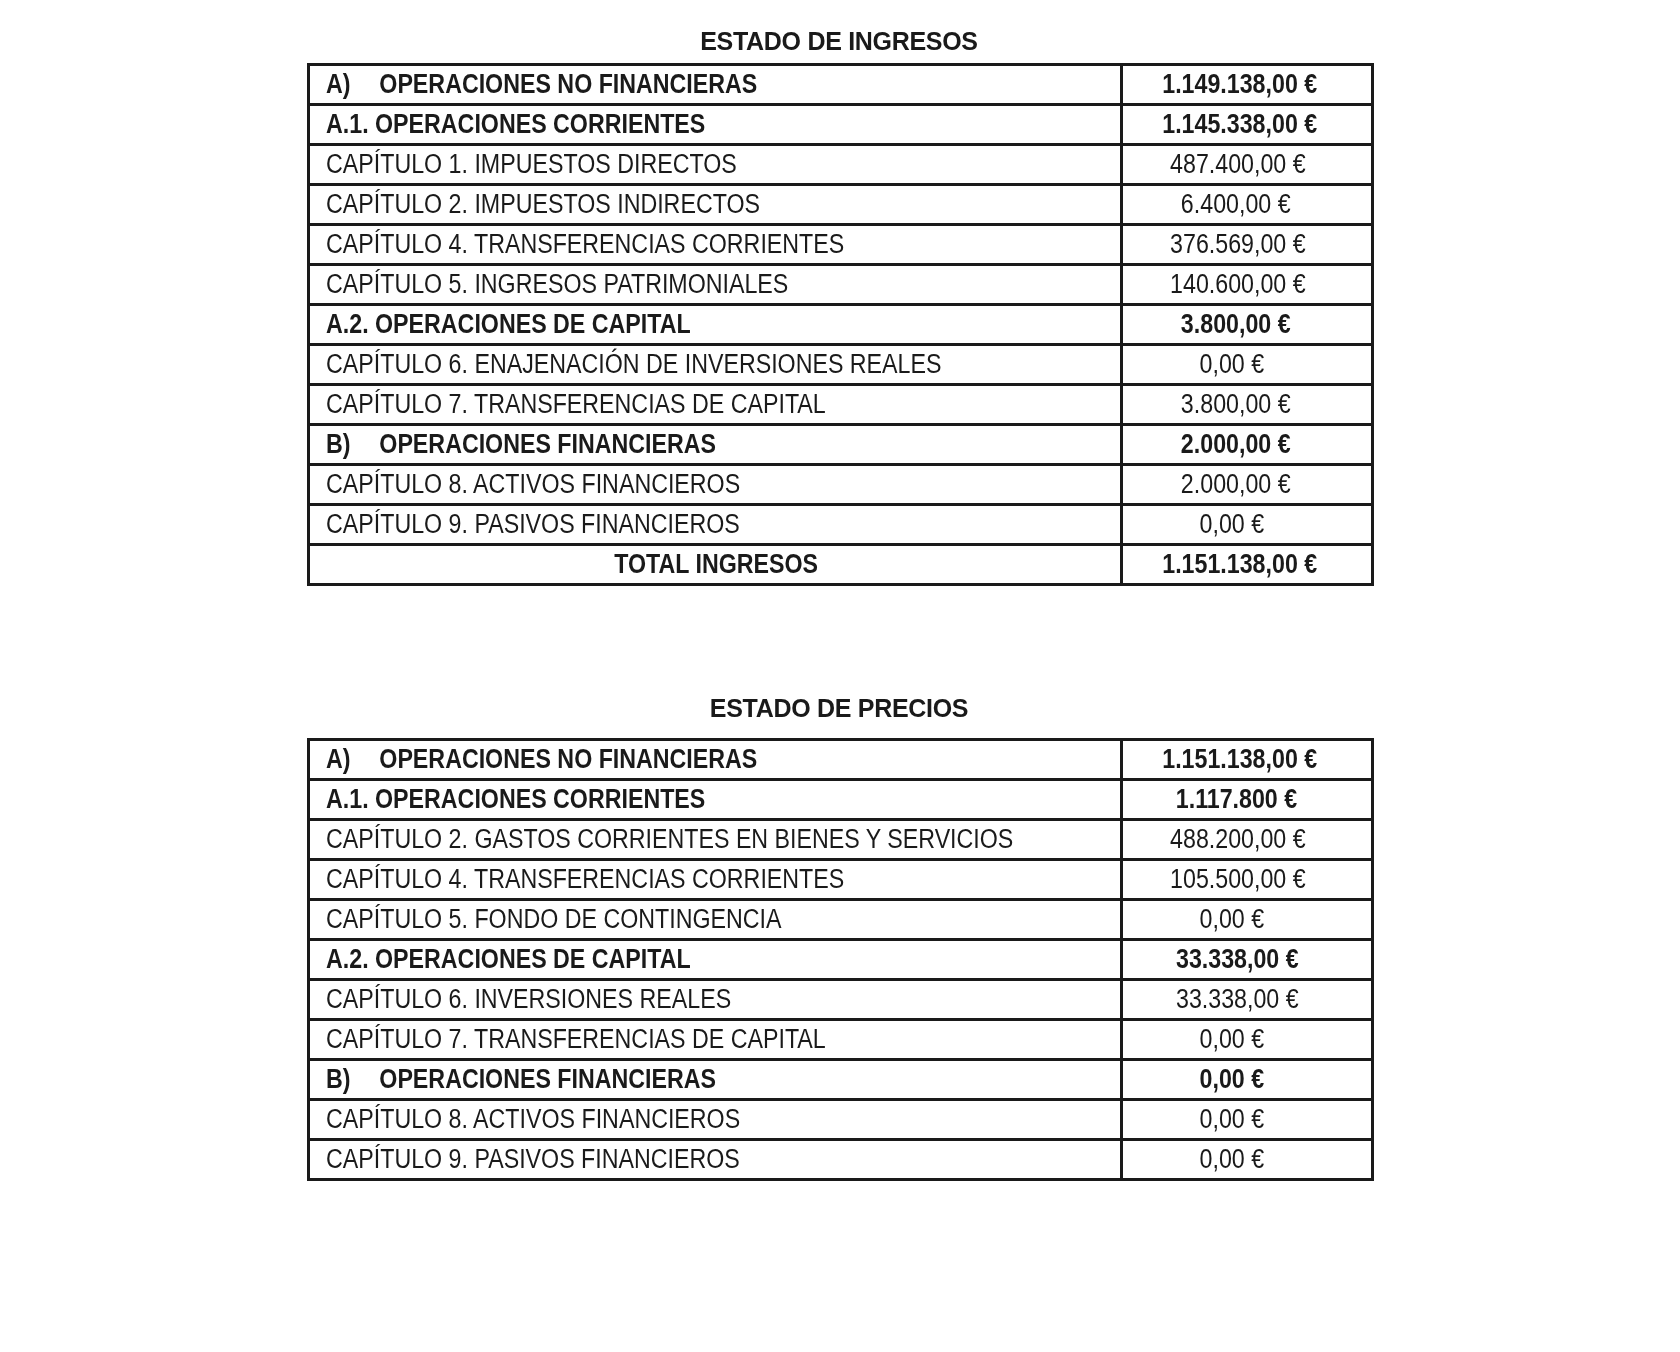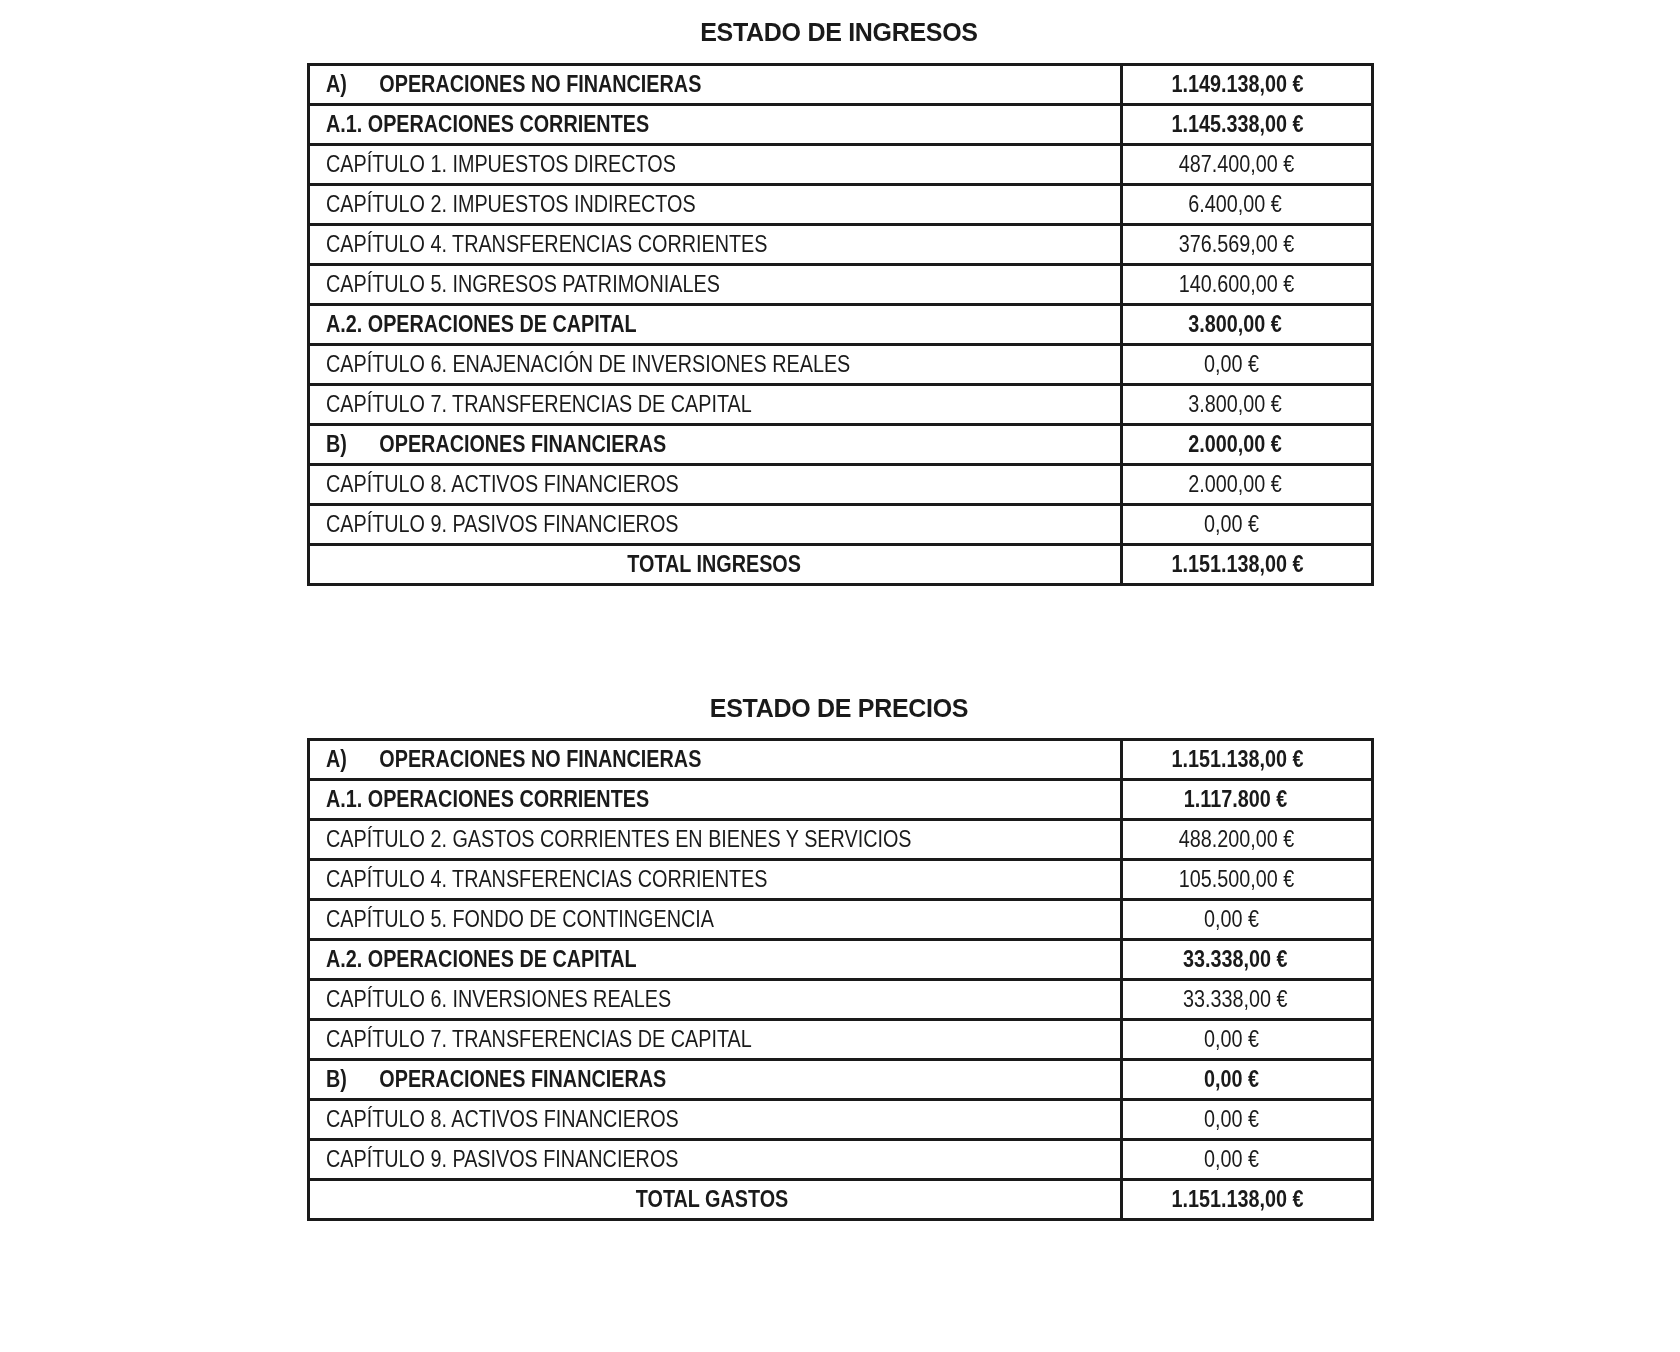--- a/index.html
+++ b/index.html
@@ -18,41 +18,41 @@
   .section-title {
     position: absolute;
     left: 307px;
     width: 1064px;
     text-align: center;
     font-weight: bold;
     font-size: 25px;
     line-height: 30px;
     letter-spacing: -0.3px;
   }
-  .title-ingresos { top: 17px; }
+  .title-ingresos { top: 26px; }
   .title-gastos { top: 693px; }
 
   table.budget {
     position: absolute;
     left: 307px;
     width: 1064px;
     border-collapse: collapse;
     table-layout: fixed;
   }
   table.budget.t-ingresos { top: 63px; }
   table.budget.t-gastos { top: 738px; }
 
   table.budget col.c-label { width: 813px; }
   table.budget col.c-value { width: 251px; }
 
   table.budget td {
     border: 3px solid #1a1a1a;
     height: 37px;
     padding: 0;
-    font-size: 23px;
+    font-size: 27px;
     line-height: 37px;
     white-space: nowrap;
     overflow: hidden;
   }
   td.label {
     padding-left: 16px !important;
     text-align: left;
   }
   td.value {
     text-align: center;
@@ -193,18 +193,14 @@
         <td class="value"><span class="narrow-r">0,00 €</span></td>
       </tr>
       <tr>
         <td class="label"><span class="narrow"><span>CAPÍTULO 8. ACTIVOS FINANCIEROS</span></span></td>
         <td class="value"><span class="narrow-r">0,00 €</span></td>
       </tr>
       <tr>
         <td class="label"><span class="narrow"><span>CAPÍTULO 9. PASIVOS FINANCIEROS</span></span></td>
         <td class="value"><span class="narrow-r">0,00 €</span></td>
       </tr>
-      <tr class="bold">
-        <td class="total-label"><span class="narrow-r">TOTAL GASTOS</span></td>
-        <td class="value"><span class="narrow-r">1.151.138,00 €</span></td>
-      </tr>
     </tbody>
 </table>
 
 </body></html>

